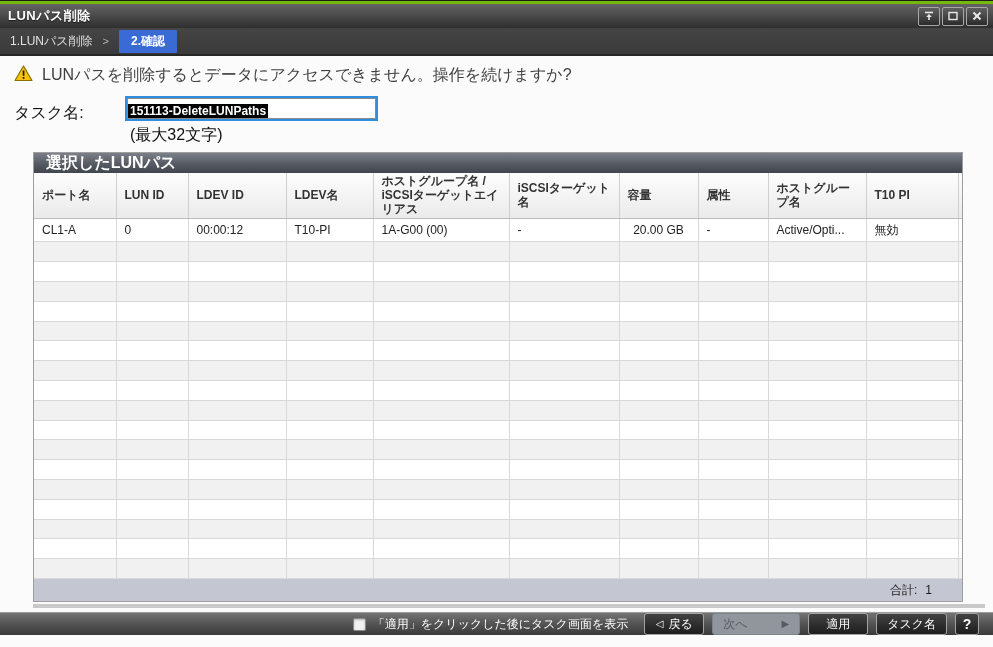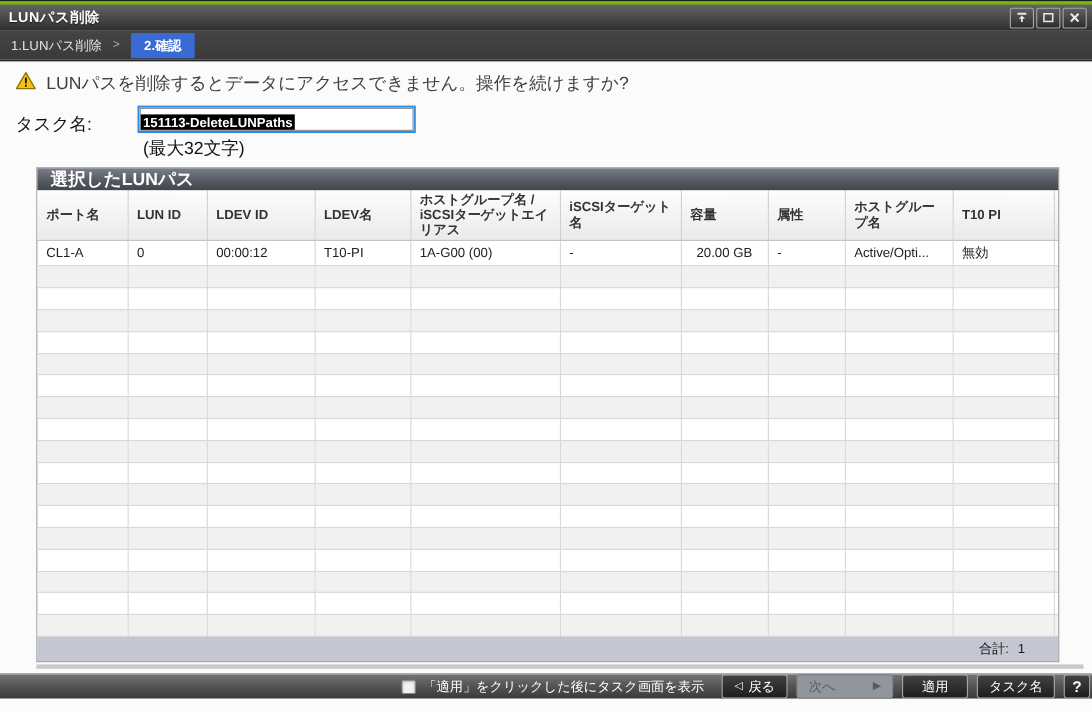--- a/index.html
+++ b/index.html
@@ -64,21 +64,21 @@
   .panel-footer { height:22px; background:#c4c7d2; flex:0 0 auto;
     display:flex; align-items:center; justify-content:flex-end; gap:8px;
     padding-right:30px; font-size:12px; color:#1d1d1d; }
 
   .bottom-shadow { position:absolute; left:33px; top:548px; width:952px; height:4px; background:#c9c9c9; }
 
   
   .bottombar { position:absolute; left:0; top:612px; width:100%; height:23px;
     background:linear-gradient(#747474,#565656 45%,#3a3a3a);
     border-top:1px solid #9b9b9b;
-    display:flex; align-items:center; justify-content:flex-end; gap:8px; padding:0 2px; }
+    display:flex; align-items:center; justify-content:flex-end; gap:8px; padding:0 14px; }
   .chk-row { display:flex; align-items:center; gap:7px; margin-right:8px; }
   .checkbox { width:13px; height:13px; background:#f2f2f2; border:1px solid #8a8a8a;
     border-radius:2px; box-shadow:inset 0 1px 2px rgba(0,0,0,.25); cursor:pointer; }
   .chk-label { color:#fff; font-size:12px; }
   .btn { height:22px; min-width:60px; padding:0 10px; border:1px solid #a3a3a3; border-radius:3px;
     background:linear-gradient(#424242,#1d1d1d); color:#fff; font-size:12px; cursor:pointer;
     display:flex; align-items:center; justify-content:center; gap:5px;
     font-family:"Liberation Sans","DejaVu Sans",sans-serif; }
   .btn .tri { font-size:10px; line-height:1; }
   .btn.disabled { background:#90969c; border-color:#7d838a; color:#555c63; cursor:default;gap:34px; }

